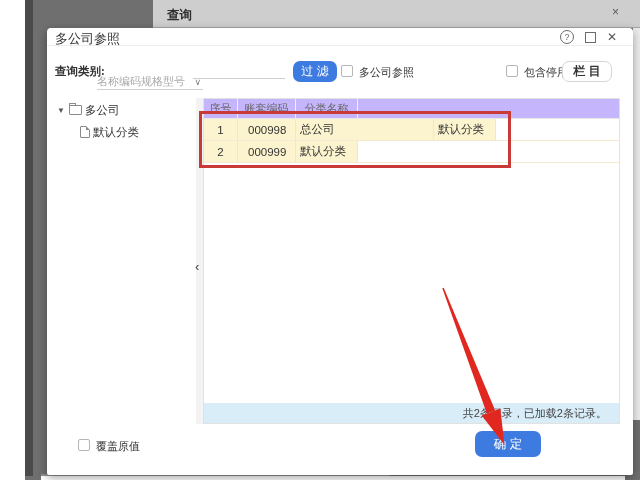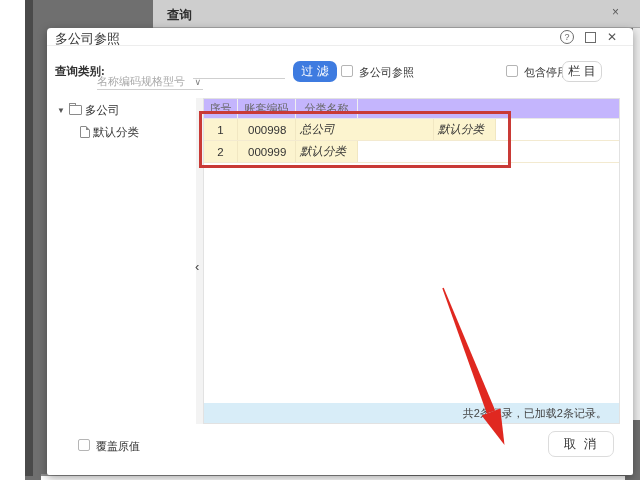--- a/index.html
+++ b/index.html
@@ -31,21 +31,21 @@
   #q-select{left:50px;top:44px;width:106px;height:18px;border-bottom:1px solid #cfcfcf;color:#a9a9a9;font-size:11px;line-height:18px;box-sizing:border-box;}
   #q-select .chev{position:absolute;right:2px;top:1px;color:#7d7d7d;font-size:9px;}
   #q-input{left:146px;top:32px;width:92px;height:18px;border:none;border-bottom:1px solid #cfcfcf;background:transparent;font-size:11px;padding:0;}
   .btn{display:flex;align-items:center;justify-content:center;border-radius:7px;font-size:12px;box-sizing:border-box;cursor:default;}
   #filter-btn{left:246px;top:33px;width:44px;height:21px;background:#3e7be0;color:#fff;}
   .chkbox{width:12px;height:12px;border:1px solid #b5b5b5;border-radius:2px;background:#fff;box-sizing:border-box;}
   #chk-results{left:294px;top:37px;}
   #chk-results-label{left:312px;top:37px;font-size:11px;color:#333;}
   #chk-disabled{left:459px;top:37px;}
   #chk-disabled-label{left:477px;top:37px;font-size:11px;color:#333;}
-  #columns-btn{left:515px;top:33px;width:40px;height:21px;background:#fff;border:1px solid #d6d6d6;color:#333;}
+  #columns-btn{left:515px;top:33px;width:50px;height:21px;background:#fff;border:1px solid #d6d6d6;color:#333;font-weight:bold;}
 
   
   .tree-row{display:flex;align-items:center;font-size:11.5px;color:#333;}
   #tree-root-row{left:10px;top:75px;height:14px;}
   #tree-caret{font-size:8px;color:#555;margin-right:4px;}
   .folder-ic{width:11px;height:8px;border:1px solid #8a8a8a;border-radius:1px;position:relative;margin-right:3px;}
   .folder-ic:before{content:"";position:absolute;left:-1px;top:-3px;width:5px;height:2px;border:1px solid #8a8a8a;border-bottom:none;border-radius:1px 1px 0 0;}
   #tree-child-row{left:33px;top:97px;height:14px;}
   .file-ic{width:8px;height:10px;border:1px solid #8a8a8a;border-radius:1px;margin-right:3px;position:relative;background:#fff;}
   .file-ic:before{content:"";position:absolute;right:-1px;top:-1px;border:2px solid #fff;border-left-color:#8a8a8a;border-bottom-color:#8a8a8a;}
@@ -57,21 +57,21 @@
   
   #grid{left:156px;top:70px;width:417px;height:326px;border:1px solid #e2e2e2;box-sizing:border-box;background:#fff;}
   .grid-row{display:flex;width:100%;box-sizing:border-box;}
   #grid-header{height:20px;background:#c4b5fd;border-bottom:1px solid #e8e8e8;font-size:11px;color:#666;}
   .gc{display:flex;align-items:center;justify-content:center;box-sizing:border-box;border-right:1px solid #efefef;overflow:hidden;white-space:nowrap;}
   .c0{width:34px;} .c1{width:58px;} .c2{width:138px;} .c3{width:62px;} .cf{flex:1;border-right:none;}
   .data-row{height:22px;background:#fcf4cf;border-bottom:1px solid #f3ead0;font-size:11.5px;color:#333;}
   .data-row .gc{border-right:1px solid #f1e7c2;}
   .data-row .cf{background:#fff;border-right:none;}
   .al{justify-content:flex-start;padding-left:10px;}
-  .al4{justify-content:flex-start;padding-left:4px;font-style:italic;}
+  .al4{justify-content:flex-start;padding-left:4px;}
   #grid-status{position:absolute;left:0;bottom:0;width:100%;height:20px;background:#d8edf8;display:flex;align-items:center;justify-content:flex-end;padding-right:12px;box-sizing:border-box;font-size:11px;color:#444;}
 
   
   #red-rect{left:152px;top:83px;width:306px;height:51px;border:3px solid #c93a36;background:transparent;}
 
   
   #chk-override{left:31px;top:411px;}
   #chk-override-label{left:49px;top:411px;font-size:11px;color:#333;}
   #ok-btn{left:428px;top:403px;width:66px;height:26px;background:#3e7be0;color:#fff;font-size:12.5px;}
   #cancel-btn{left:501px;top:403px;width:66px;height:26px;background:#fff;border:1px solid #dcdcdc;color:#333;font-size:12.5px;letter-spacing:2px;}
@@ -150,21 +150,21 @@
         <div class="gc c3 al4">默认分类</div>
         <div class="gc cf"></div>
       </div>
       <div id="grid-status">共2条记录，已加载2条记录。</div>
     </div>
 
     <div class="abs" id="red-rect"></div>
 
     <div class="abs chkbox" id="chk-override"></div>
     <div class="abs" id="chk-override-label">覆盖原值</div>
-    <div class="abs btn" id="cancel-btn">取 消</div>
+    <div class="abs btn" id="ok-btn">确 定</div>
   </div>
 
   <svg class="abs" id="arrow-svg" viewBox="0 0 640 480" xmlns="http://www.w3.org/2000/svg">
     <polygon points="417.3,288.3 418.7,287.7 470.2,410.4 461.8,413.6" fill="#e02820"></polygon>
     <polygon points="456.7,415.6 475.3,408.4 479.5,445" fill="#e02820"></polygon>
   </svg>
 
 </div>
 
 </body></html>

